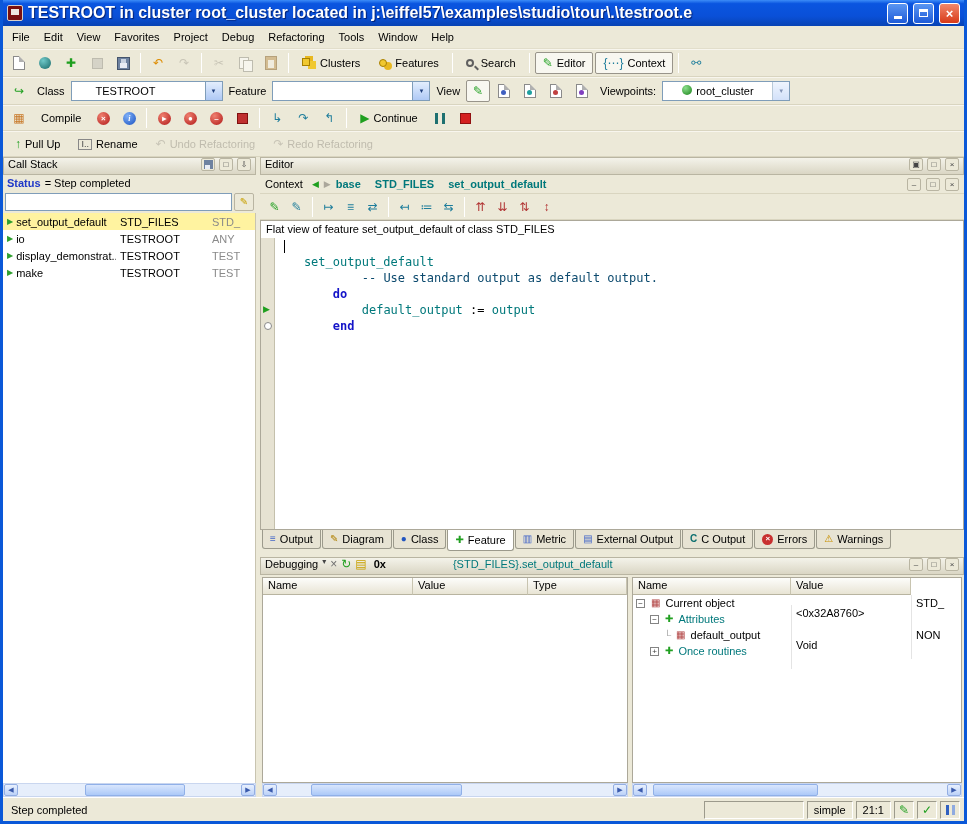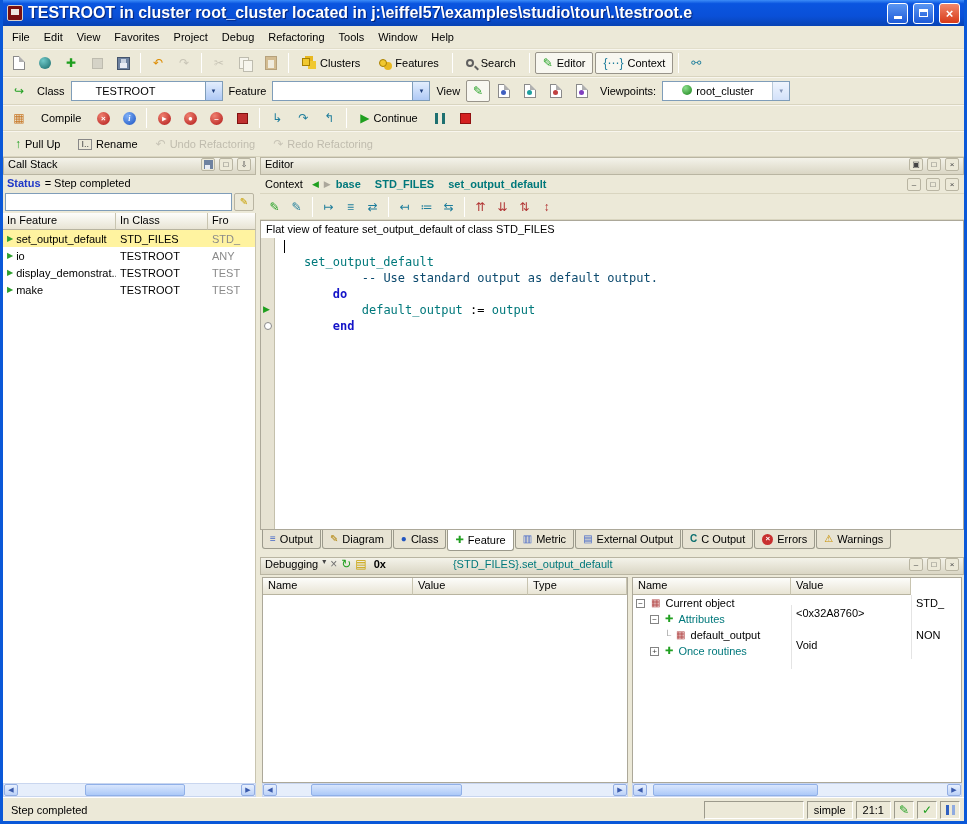--- a/index.html
+++ b/index.html
@@ -379,25 +379,20 @@
       <div class="status-line">
         <span class="st-blue">Status</span>
         <span>= Step completed</span>
       </div>
       <div class="cs-input-row">
         <input class="cs-input" value="" style="">
         <span class="cs-inp-btn">
             <span class="g gold" style="font-size:10px">✎</span>
           </span>
       </div>
-      <div class="cs-hdr">
-        <div class="cs-c1">In Feature</div>
-        <div class="cs-c2">In Class</div>
-        <div class="cs-c3">Fro</div>
-      </div>
       <div class="cs-bodyarea" id="cs-body">
           <div class="cs-row active">
             <div class="cs-c1">
               <span class="arrow">▶</span>
               <span>set_output_default</span>
             </div>
             <div class="cs-c2">STD_FILES</div>
             <div class="cs-c3">STD_</div>
           </div>
           <div class="cs-row">

